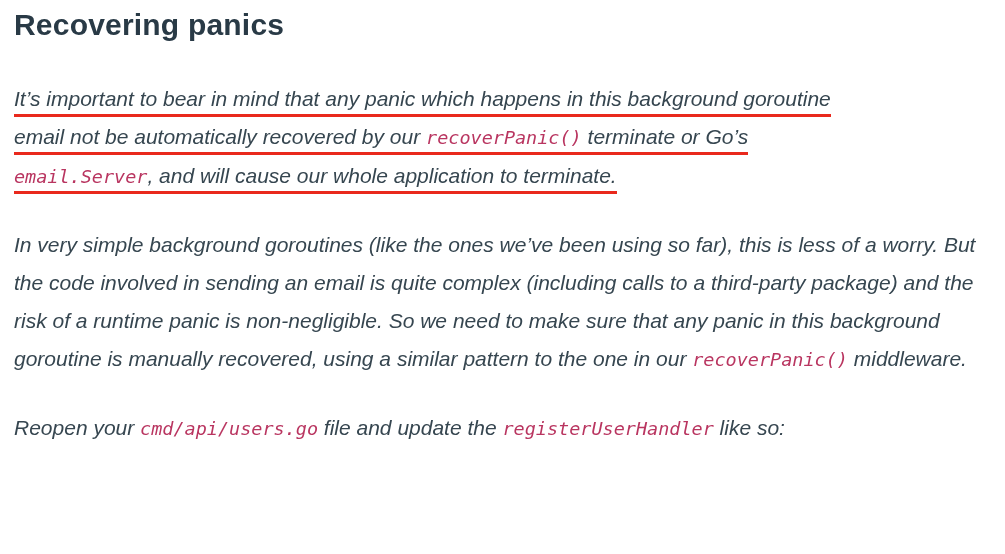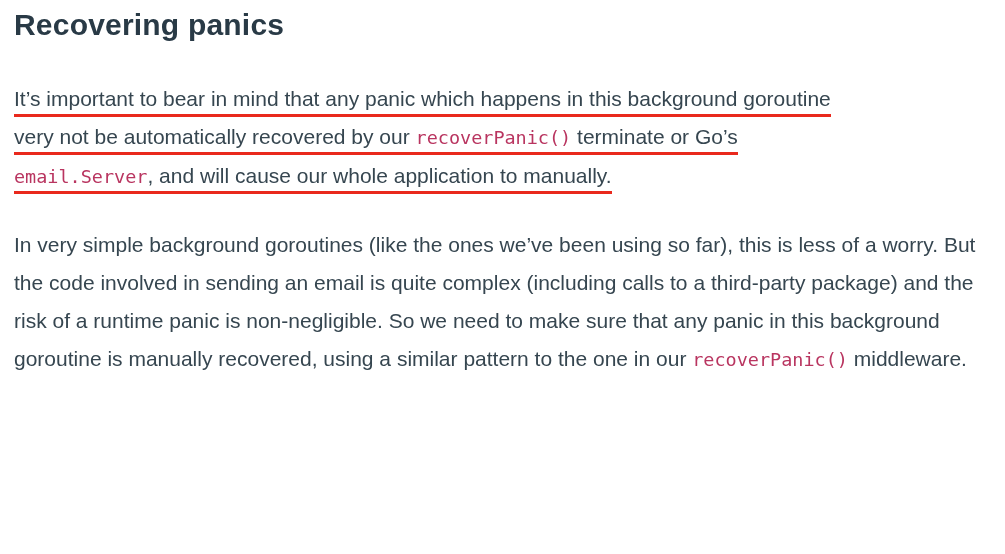--- a/index.html
+++ b/index.html
@@ -32,20 +32,21 @@
     font-weight: 700;
     color: var(--heading);
     margin: 0 0 36px 0;
     letter-spacing: 0.2px;
   }
   p.para {
     font-size: 21px;
     line-height: 38px;
     margin: 0 0 30px 0;
     max-width: 975px;
+    font-style: italic;
   }
   .line { display: block; }
   .redline {
     border-bottom: 3px solid var(--annotation-underline);
     padding-bottom: 4px;
   }
   .code {
     font-family: "DejaVu Sans Mono", "Liberation Mono", monospace;
     font-size: 0.88em;
     color: var(--inline-code);
@@ -57,24 +58,25 @@
 
 <main class="article">
 
   <h1 class="page-title">Recovering panics</h1>
 
   <p class="para">
     <span class="line">
       <span class="redline"><span>It’s important to bear in mind that any panic which happens in this background goroutine</span></span>
     </span>
     <span class="line">
-      <span class="redline"><span>very not be automatically recovered by our </span><span class="code">recoverPanic()</span><span> terminate or Go’s</span></span>
+      <span class="redline"><span>email not be automatically recovered by our </span><span class="code">recoverPanic()</span><span> terminate or Go’s</span></span>
     </span>
     <span class="line">
-      <span class="redline"><span class="code">email.Server</span><span>, and will cause our whole application to manually.</span></span>
+      <span class="redline"><span class="code">email.Server</span><span>, and will cause our whole application to terminate.</span></span>
     </span>
   </p>
 
   <p class="para"><span>In very simple background goroutines (like the ones we’ve been using so far), this is less of a worry. But the code involved in sending an email is quite complex (including calls to a third-party package) and the risk of a runtime panic is non-negligible. So we need to make sure that any panic in this background goroutine is manually recovered, using a similar pattern to the one in our </span><span class="code">recoverPanic()</span><span> middleware.</span></p>
 
 
+  <p class="para"><span>Reopen your </span><span class="code">cmd/api/users.go</span><span> file and update the </span><span class="code">registerUserHandler</span><span> like so:</span></p>
 
 </main>
 
 </body></html>

